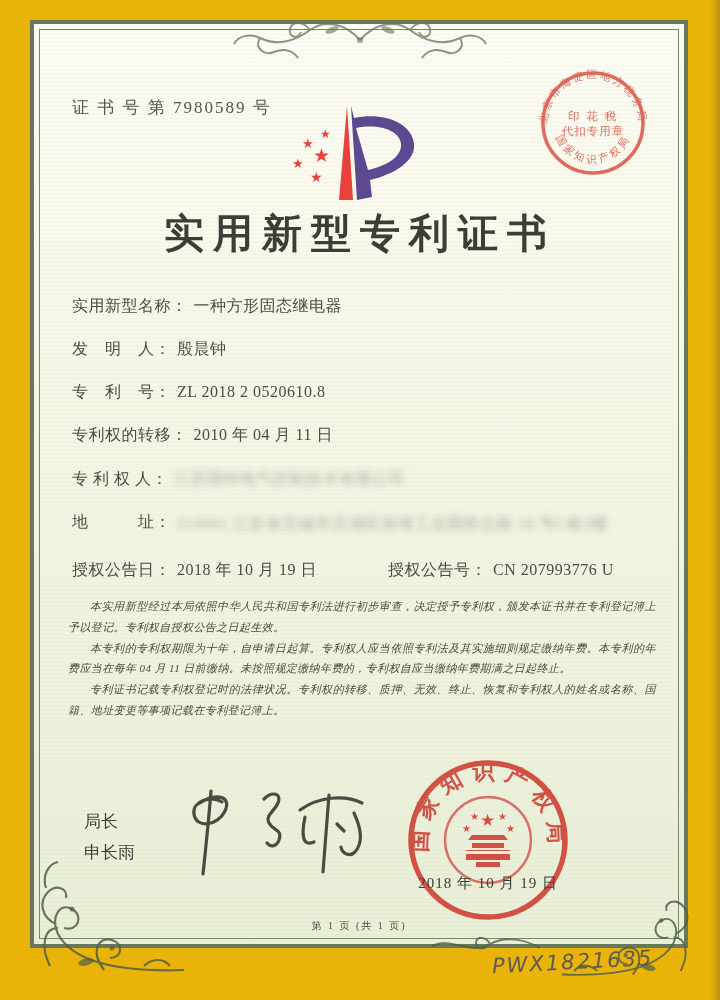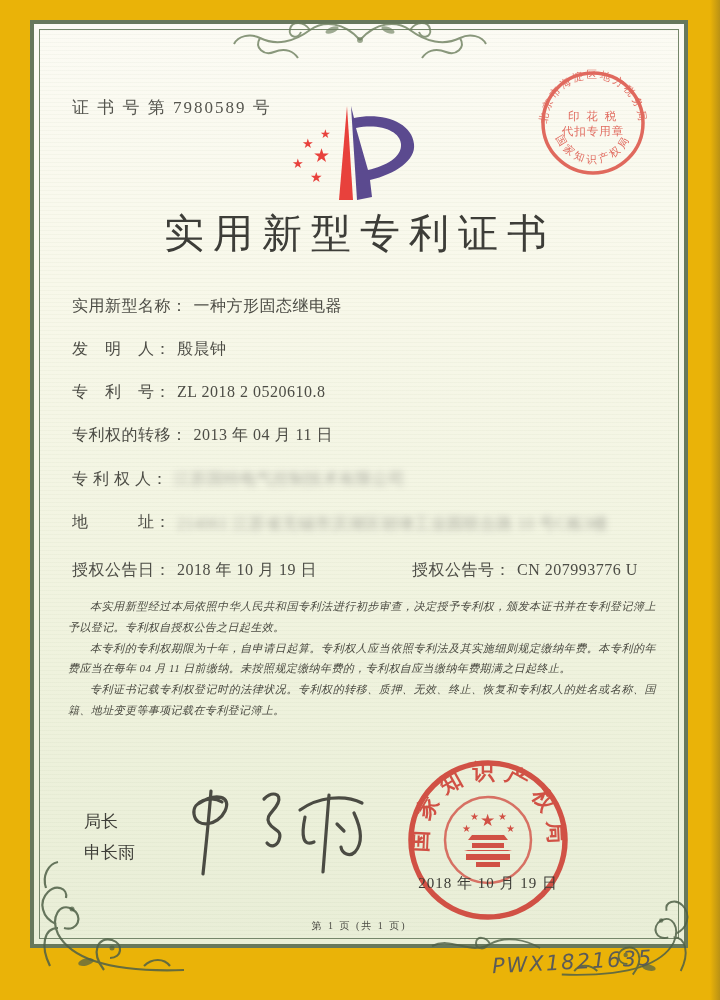--- a/index.html
+++ b/index.html
@@ -8,28 +8,28 @@
   .edge-shadow{position:absolute;right:0;top:0;width:10px;height:100%;
         background:linear-gradient(90deg,rgba(0,0,0,0) 0%,rgba(60,60,55,.28) 100%);}
   .frame{position:absolute;left:30px;top:20px;width:658px;height:928px;
         border:4px solid #67785c;box-sizing:border-box;
         background:linear-gradient(180deg,#fcfbf4 0%,#f8f8ea 28%,#eff2dd 70%,#e9eed7 100%);}
   .frame-inner{position:absolute;left:5px;top:5px;right:5px;bottom:5px;
         border:1px solid #75866а;border:1px solid #75866a;
         background:repeating-linear-gradient(180deg,rgba(130,150,110,.05) 0 1px,rgba(0,0,0,0) 1px 4px);}
   .cert-number{position:absolute;left:72px;top:96px;font-size:17px;letter-spacing:2px;color:#55554e;}
   .page-title{position:absolute;left:0;top:206px;width:100%;text-align:center;
-        font-size:40px;letter-spacing:9px;color:#3d3d38;}
+        font-size:40px;letter-spacing:9px;color:#3d3d38;font-weight:bold;}
   .seal{position:absolute;}
   .field-row{position:absolute;left:72px;width:580px;font-size:16px;color:#4c4c45;letter-spacing:.5px;font-family:Liberation Serif, serif;}
   .f-label{color:#4c4c45;}
   .f-value{margin-left:6px;}
   .redacted{filter:blur(3px);opacity:.5;color:#6a6a66;}
   .addr-value{display:inline-block;vertical-align:top;width:448px;line-height:1.55;}
-  .grant-no{position:absolute;left:316px;top:0;margin-left:24px;}
+  .grant-no{position:absolute;left:316px;top:0;}
   .body-text{position:absolute;left:68px;top:596px;width:588px;font-size:11px;
         line-height:20.8px;letter-spacing:.4px;color:#4a4a41;text-align:justify;font-style:italic;}
   .body-text p{margin:0;text-indent:2em;}
   .director{position:absolute;left:84px;top:806px;font-size:17px;line-height:31px;color:#40403a;}
   .sig-svg{position:absolute;left:158px;top:784px;}
   .seal-date{position:absolute;left:404px;top:874px;width:168px;text-align:center;
         font-size:15px;letter-spacing:1px;color:#3b3b35;z-index:6;}
   .page-footer{position:absolute;left:0;top:919px;width:718px;text-align:center;
         font-size:10px;letter-spacing:2px;color:#4c4c45;}
   .handwritten{position:absolute;left:492px;top:950px;font-family:"DejaVu Sans",sans-serif;
@@ -98,21 +98,21 @@
   <div class="field-row" style="top:296px">
     <span class="f-label">实用新型名称：</span><span class="f-value">一种方形固态继电器</span>
   </div>
   <div class="field-row" style="top:339px">
     <span class="f-label">发　明　人：</span><span class="f-value">殷晨钟</span>
   </div>
   <div class="field-row" style="top:382px">
     <span class="f-label">专　利　号：</span><span class="f-value">ZL 2018 2 0520610.8</span>
   </div>
   <div class="field-row" style="top:425px">
-    <span class="f-label">专利权的转移：</span><span class="f-value">2013 年 04 月 11 日</span>
+    <span class="f-label">专利权的转移：</span><span class="f-value">2010 年 04 月 11 日</span>
   </div>
   <div class="field-row" style="top:469px">
     <span class="f-label">专 利 权 人：</span><span class="f-value redacted">江苏国特电气控制技术有限公司</span>
   </div>
   <div class="field-row" style="top:512px">
     <span class="f-label">地　　　址：</span><span class="f-value redacted addr-value">214061 江苏省无锡市滨湖区胡埭工业园联合路 10 号C栋3楼</span>
   </div>
   <div class="field-row" style="top:560px">
     <span class="f-label">授权公告日：</span><span class="f-value">2018 年 10 月 19 日</span>
     <span class="grant-no">

